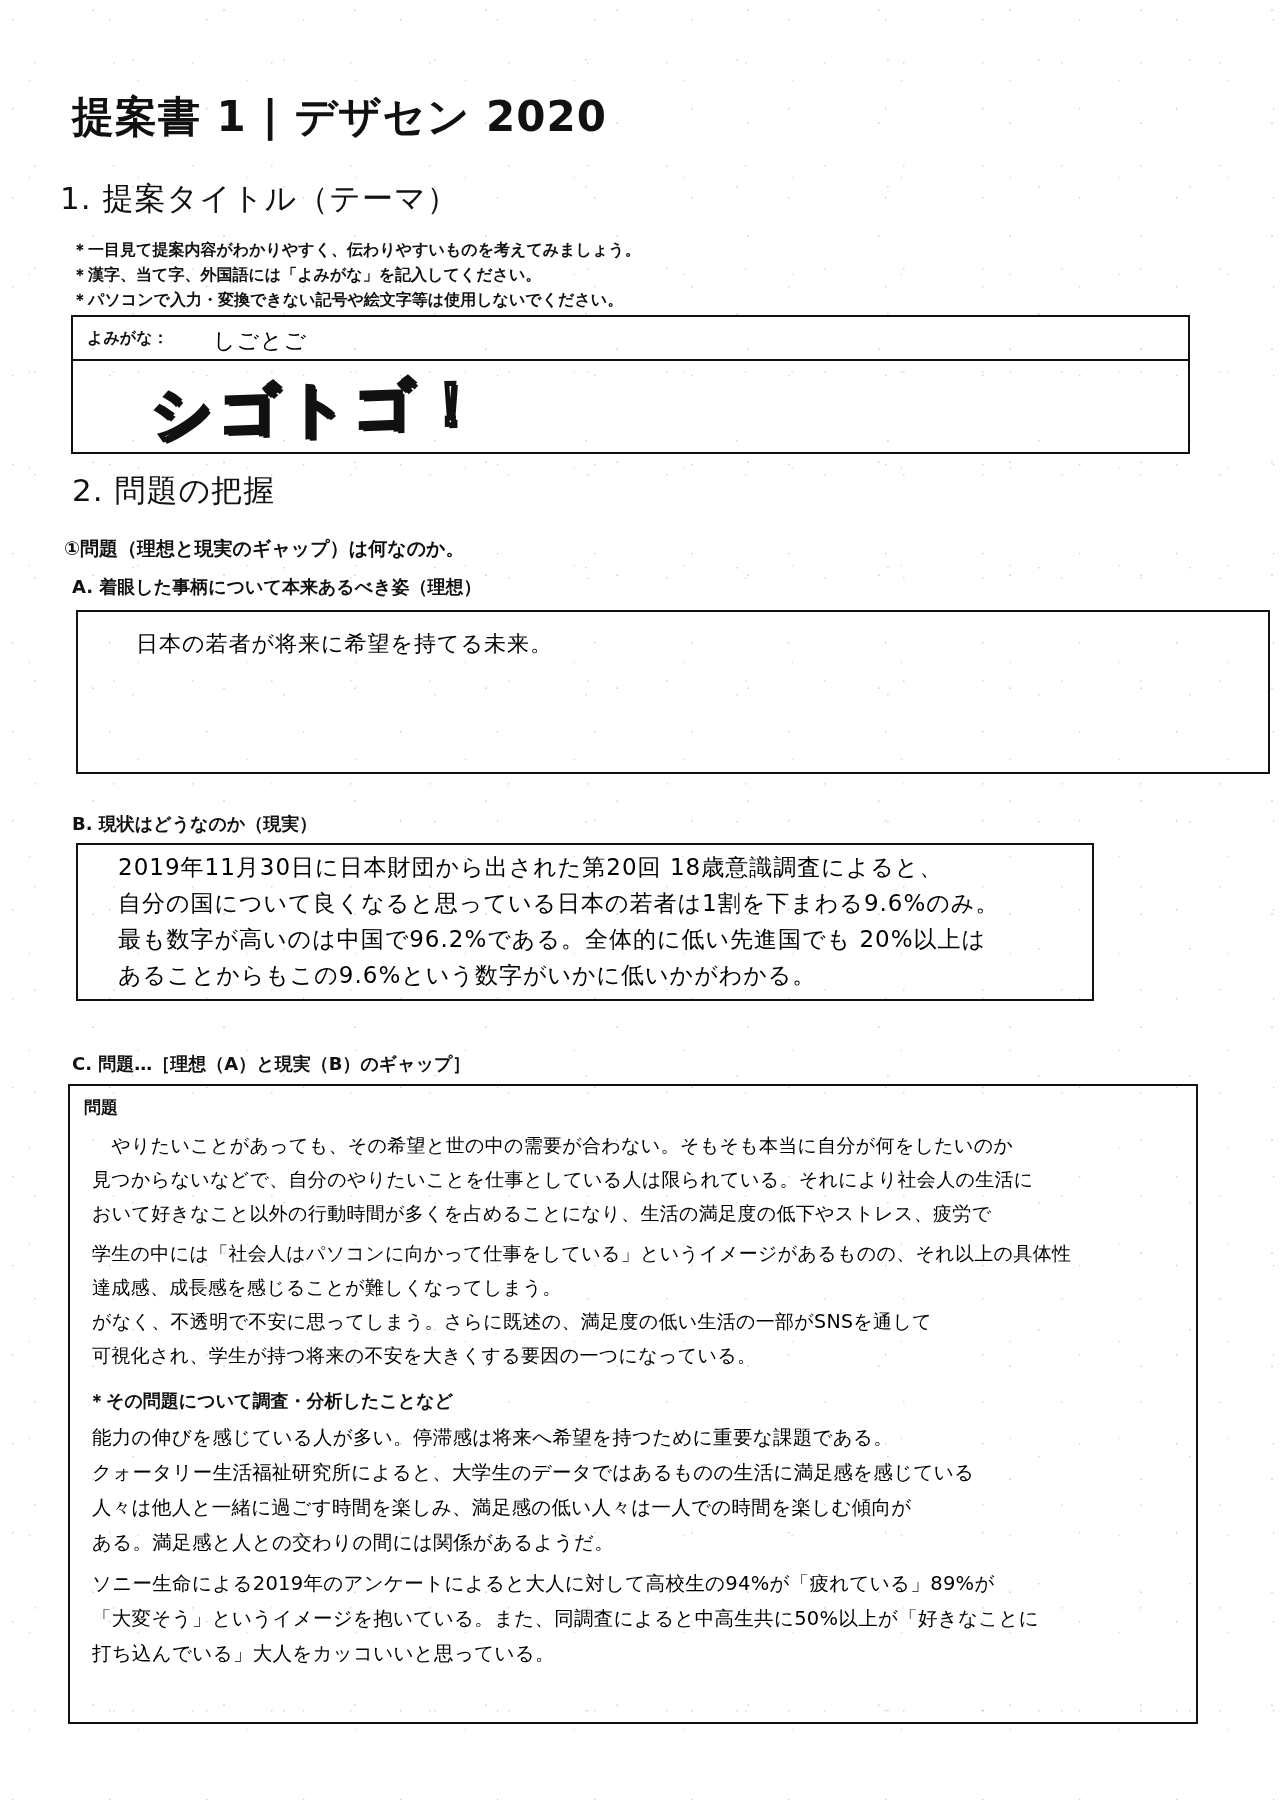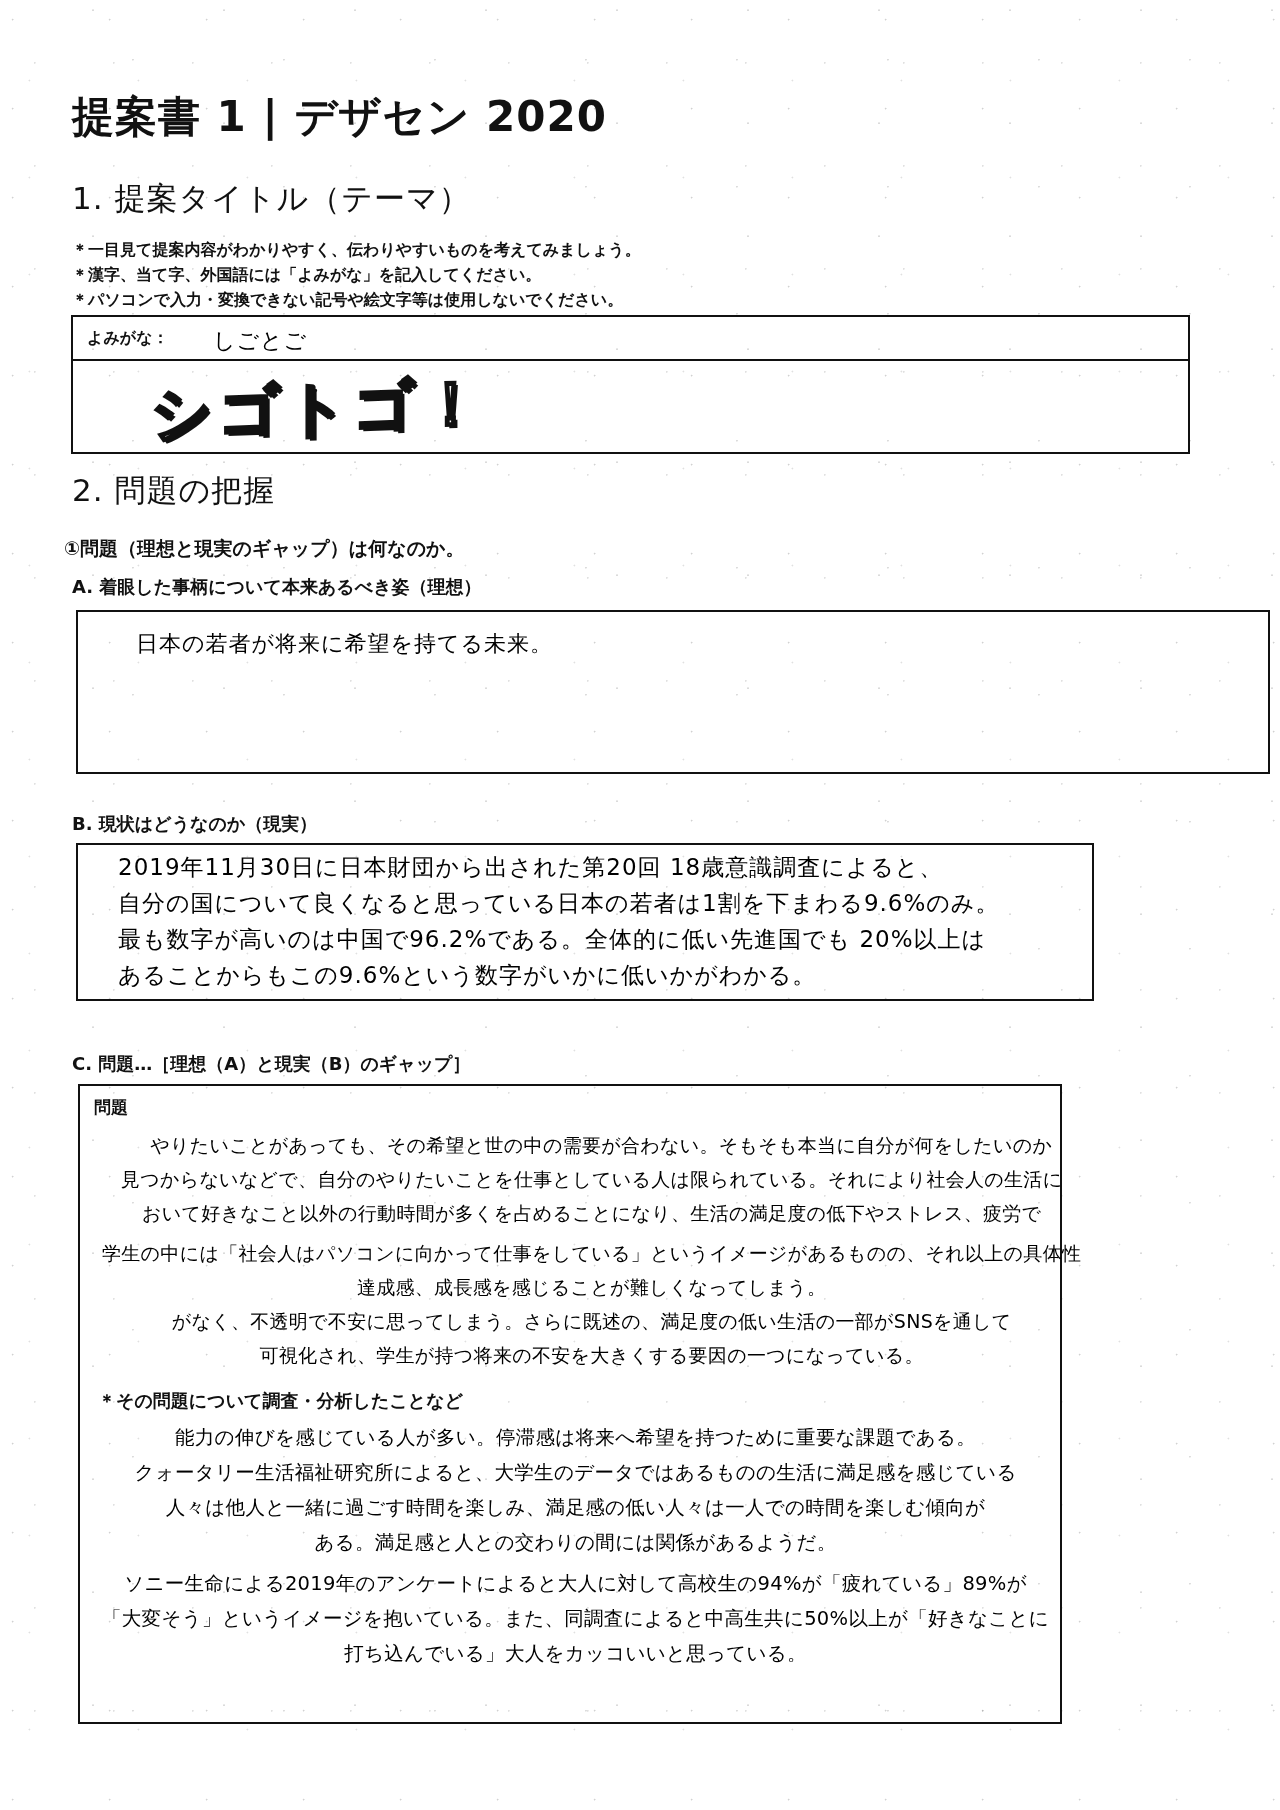--- a/index.html
+++ b/index.html
@@ -111,52 +111,51 @@
 
     
     .box-b {
       left: 76px; top: 843px;
       width: 1018px; height: 158px;
     }
     .box-b .lines { position: absolute; left: 40px; top: 4px; }
 
     
     .box-c {
-      left: 78px; top: 1084px;
-      width: 984px; height: 640px;
+      left: 68px; top: 1084px;
+      width: 1130px; height: 640px;
     }
     .c-label {
       position: absolute;
       left: 14px; top: 10px;
       font-size: 17px;
       font-weight: bold;
     }
     .c-para {
       position: absolute;
       left: 22px;
       font-size: 19.5px;
       line-height: 34px;
       letter-spacing: 0.3px;
-      text-align: center;
     }
     .c-survey-label {
       position: absolute;
       left: 18px; top: 303px;
       font-size: 18px;
       font-weight: bold;
       white-space: nowrap;
     }
     .line { display: block; }
   </style>
 </head>
 <body>
 
 <div class="abs doc-title">提案書 1 | デザセン 2020</div>
 
-<div class="abs sec-heading" style="left:72px; top:183px;">1. 提案タイトル（テーマ）</div>
+<div class="abs sec-heading" style="left:60px; top:183px;">1. 提案タイトル（テーマ）</div>
 
 <div class="abs note" style="top:242px;">＊一目見て提案内容がわかりやすく、伝わりやすいものを考えてみましょう。</div>
 <div class="abs note" style="top:267px;">＊漢字、当て字、外国語には「よみがな」を記入してください。</div>
 <div class="abs note" style="top:292px;">＊パソコンで入力・変換できない記号や絵文字等は使用しないでください。</div>
 
 <div class="abs box title-box">
   <div class="yomigana-row">
     <span class="yomigana-label">よみがな：</span>
     <span class="yomigana-value hand">しごとご</span>
   </div>

